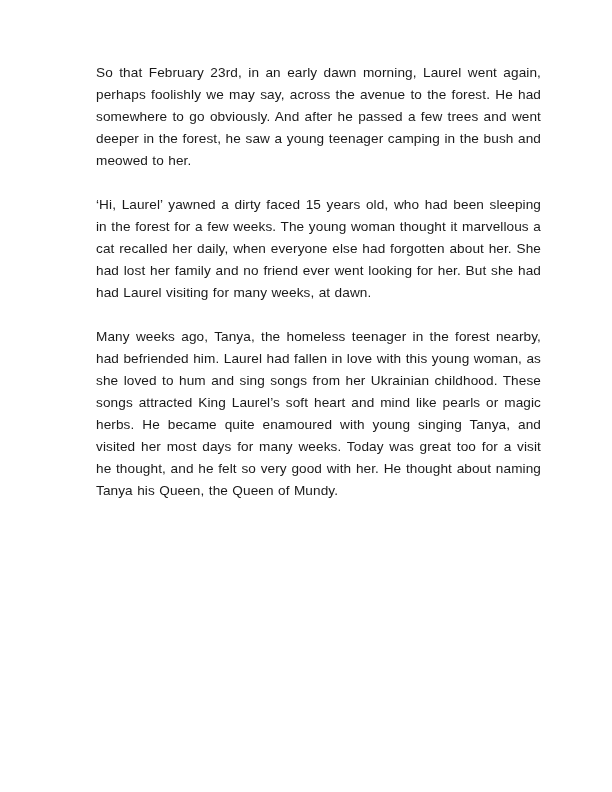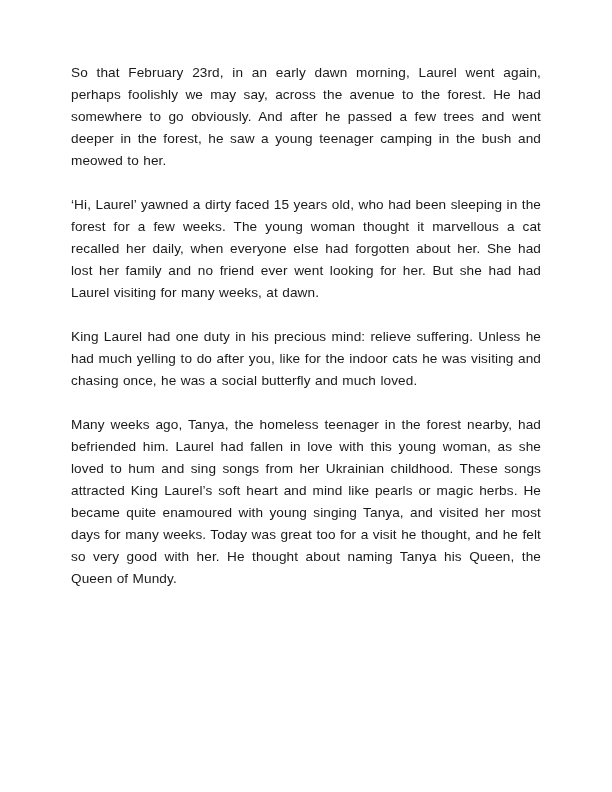--- a/index.html
+++ b/index.html
@@ -7,21 +7,21 @@
     padding: 0;
     background: #ffffff;
   }
   .page {
     position: relative;
     width: 612px;
     height: 628px;
     margin: 0 auto;
     background: #ffffff;
     box-sizing: border-box;
-    padding: 62px 71px 0 71px;
+    padding: 62px 71px 0 96px;
     font-family: "Liberation Sans", "DejaVu Sans", sans-serif;
     color: #1a1a1a;
     overflow: hidden;
   }
   .body-text p {
     font-size: 13.6px;
     line-height: 22px;
     text-align: justify;
     margin: 0 0 22px 0;
     letter-spacing: 0.1px;
@@ -31,16 +31,15 @@
     margin-top: 0;
   }
 </style>
 </head>
 <body>
 
 <div class="page">
   <div class="body-text">
     <p>So that February 23rd, in an early dawn morning, Laurel went again, perhaps foolishly we may say, across the avenue to the forest. He had somewhere to go obviously. And after he passed a few trees and went deeper in the forest, he saw a young teenager camping in the bush and meowed to her.</p>
     <p>‘Hi, Laurel’ yawned a dirty faced 15 years old, who had been sleeping in the forest for a few weeks. The young woman thought it marvellous a cat recalled her daily,  when everyone else had forgotten about her. She had lost her family and no friend ever went looking for her. But she had had Laurel visiting for many weeks, at dawn.</p>
-    <p>King Laurel had one duty in his precious mind: relieve suffering. Unless he had much yelling to do after you, like for the indoor cats he was visiting and chasing once, he was a social butterfly and much loved.</p>
     <p>Many weeks ago, Tanya, the homeless teenager in the forest nearby, had befriended him. Laurel had fallen in love with this young woman, as she loved to hum and sing songs from her Ukrainian childhood. These songs attracted King Laurel’s soft heart and mind like pearls or magic herbs. He became quite enamoured with young singing Tanya, and visited her most days for many weeks. Today was great too for a visit he thought, and he felt so very good with her. He thought about naming Tanya his Queen, the Queen of Mundy.</p>
   </div>
 </div>
 
 </body></html>

